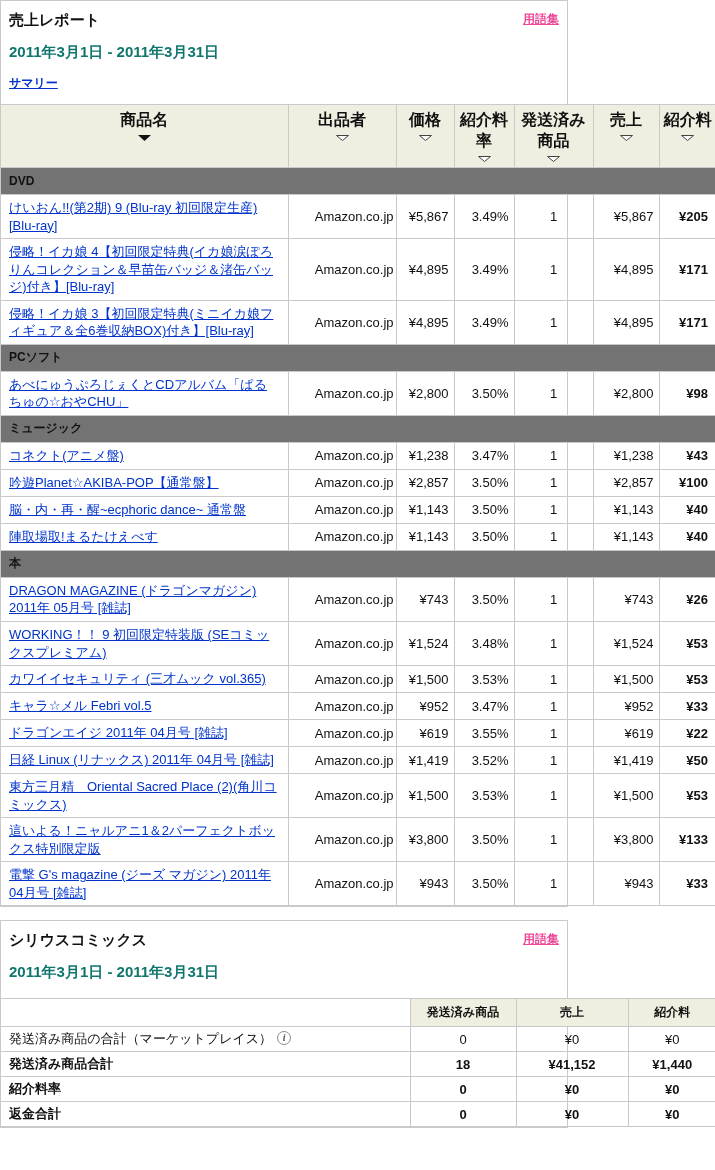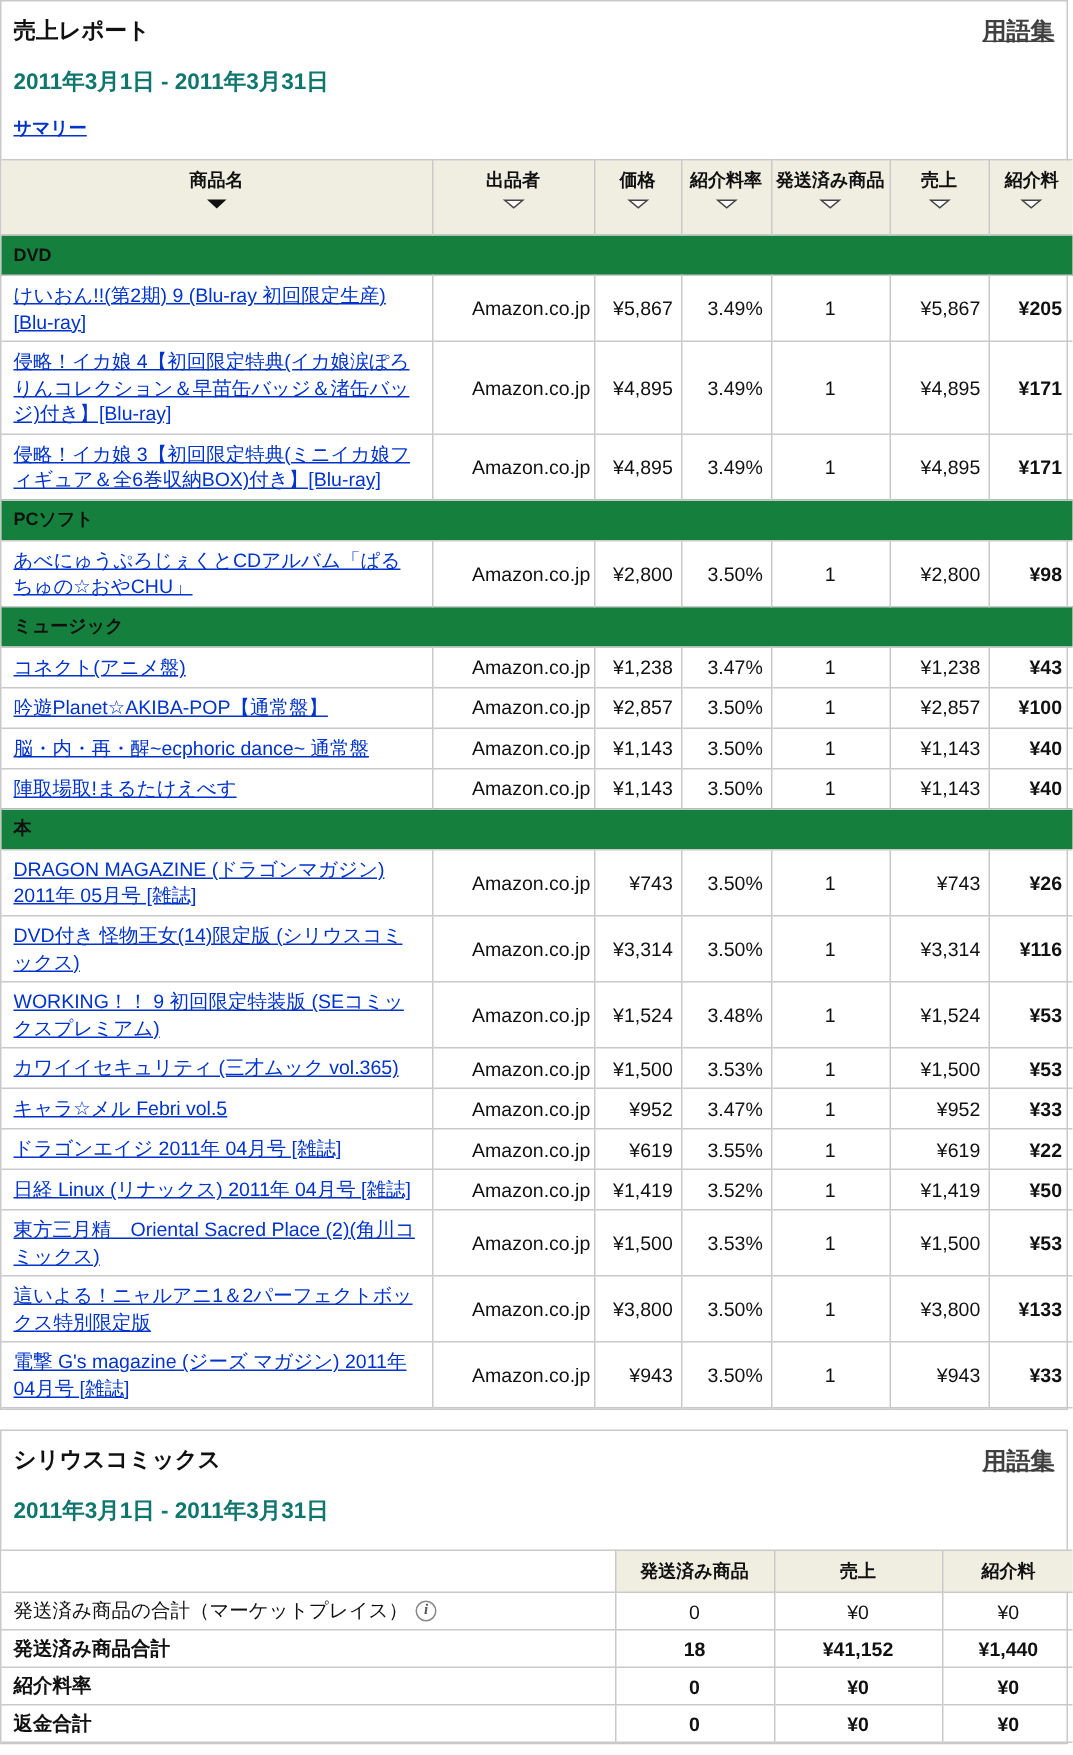--- a/index.html
+++ b/index.html
@@ -3,42 +3,42 @@
 <meta charset="utf-8">
 <style>
   * { box-sizing: border-box; }
   html,body { margin:0; padding:0; background:#fff; }
   body {
     width:715px;
     font-family:"Liberation Sans","DejaVu Sans",sans-serif;
     color:#111;
     font-size:13px;
   }
-  .box { width:712px; border:1px solid #c9c9c9; background:#fff; }
+  .box { width:568px; border:1px solid #c9c9c9; background:#fff; }
   .box1 { border-bottom:1px solid #c9c9c9; }
   .box2 { margin-top:13px; }
   .panel-head { display:flex; justify-content:space-between; align-items:flex-start; padding:10px 8px 0 8px; }
   .panel-title { font-size:15px; font-weight:bold; margin:0; }
-  a.glossary { font-size:16px; font-weight:bold; color:#404040; text-decoration:underline; }
+  a.glossary { font-size:12px; font-weight:bold; color:#ec4899; text-decoration:underline; }
   .date-range { padding:13px 8px 0 8px; font-size:15px; font-weight:bold; color:#0f766e; }
   .summary-wrap { padding:13px 8px 12px 8px; }
   a.summary { font-size:12px; font-weight:bold; color:#0033cc; text-decoration:underline; }
 
   table { border-collapse:collapse; width:715px; table-layout:fixed; }
   td, th { border:1px solid #c9c9c9; }
   table tr > *:first-child { border-left:none; }
   table tr > *:last-child { border-right:none; }
   .main thead th {
-    background:#f0eee1; font-size:12px; font-weight:bold;
-    text-align:center; vertical-align:top; padding:5px 2px 16px 2px; height:36px;
+    background:#f0eee1; font-size:16px; font-weight:bold;
+    text-align:center; vertical-align:top; padding:5px 2px 4px 2px; height:36px;
     cursor:pointer;
   }
   .sort-ic { display:block; margin:3px auto 0 auto; }
   .cat-row td {
-    background:#15803d; font-weight:bold; font-size:12px;
+    background:#737373; font-weight:bold; font-size:12px;
     padding:4px 8px; height:22px;
   }
   .c-title { padding:4px 8px; line-height:1.35; }
   .c-title a { color:#0033cc; text-decoration:underline; }
   .c-seller { text-align:right; padding:3px 2px; }
   .c-price, .c-rate, .c-rev { text-align:right; padding:3px 5px; }
   .c-ship { text-align:center; padding:3px 2px; }
   .c-fee { text-align:right; font-weight:bold; padding:3px 8px; }
   .main td { height:27px; }
 
@@ -194,29 +194,20 @@
         <tr>
           <td class="c-title"><a href="#">DRAGON MAGAZINE (ドラゴンマガジン) 2011年 05月号 [雑誌]</a></td>
           <td class="c-seller">Amazon.co.jp</td>
           <td class="c-price">¥743</td>
           <td class="c-rate">3.50%</td>
           <td class="c-ship">1</td>
           <td class="c-rev">¥743</td>
           <td class="c-fee">¥26</td>
         </tr>
         <tr>
-          <td class="c-title"><a href="#">DVD付き 怪物王女(14)限定版 (シリウスコミックス)</a></td>
-          <td class="c-seller">Amazon.co.jp</td>
-          <td class="c-price">¥3,314</td>
-          <td class="c-rate">3.50%</td>
-          <td class="c-ship">1</td>
-          <td class="c-rev">¥3,314</td>
-          <td class="c-fee">¥116</td>
-        </tr>
-        <tr>
           <td class="c-title"><a href="#">WORKING！！ 9 初回限定特装版 (SEコミックスプレミアム)</a></td>
           <td class="c-seller">Amazon.co.jp</td>
           <td class="c-price">¥1,524</td>
           <td class="c-rate">3.48%</td>
           <td class="c-ship">1</td>
           <td class="c-rev">¥1,524</td>
           <td class="c-fee">¥53</td>
         </tr>
         <tr>
           <td class="c-title"><a href="#">カワイイセキュリティ (三才ムック vol.365)</a></td>

